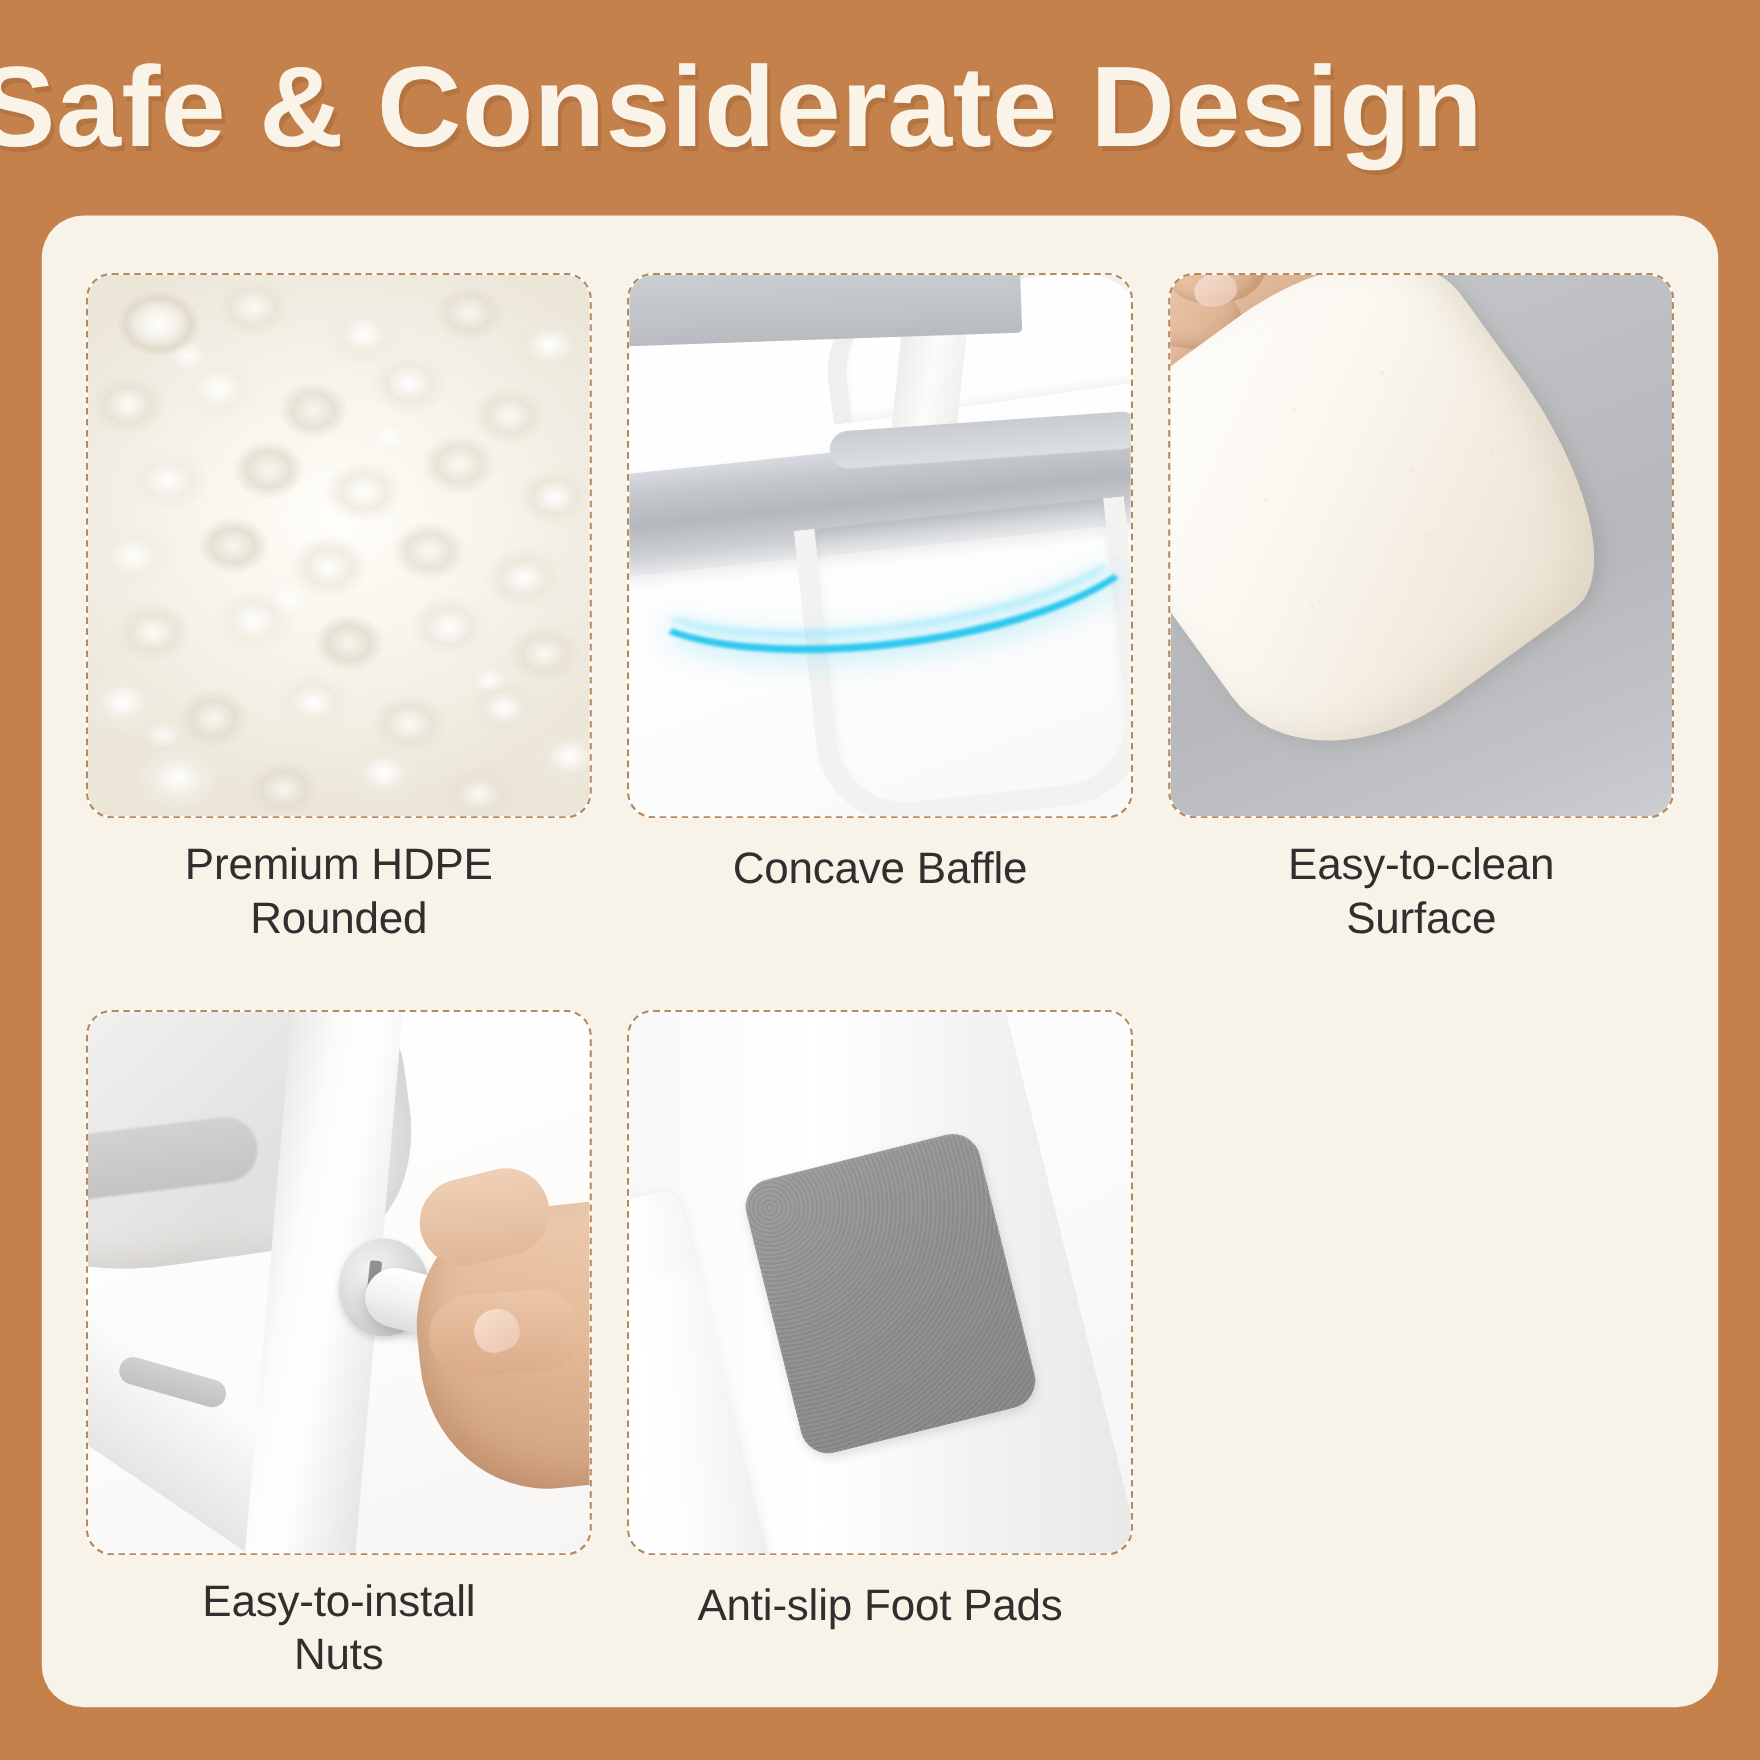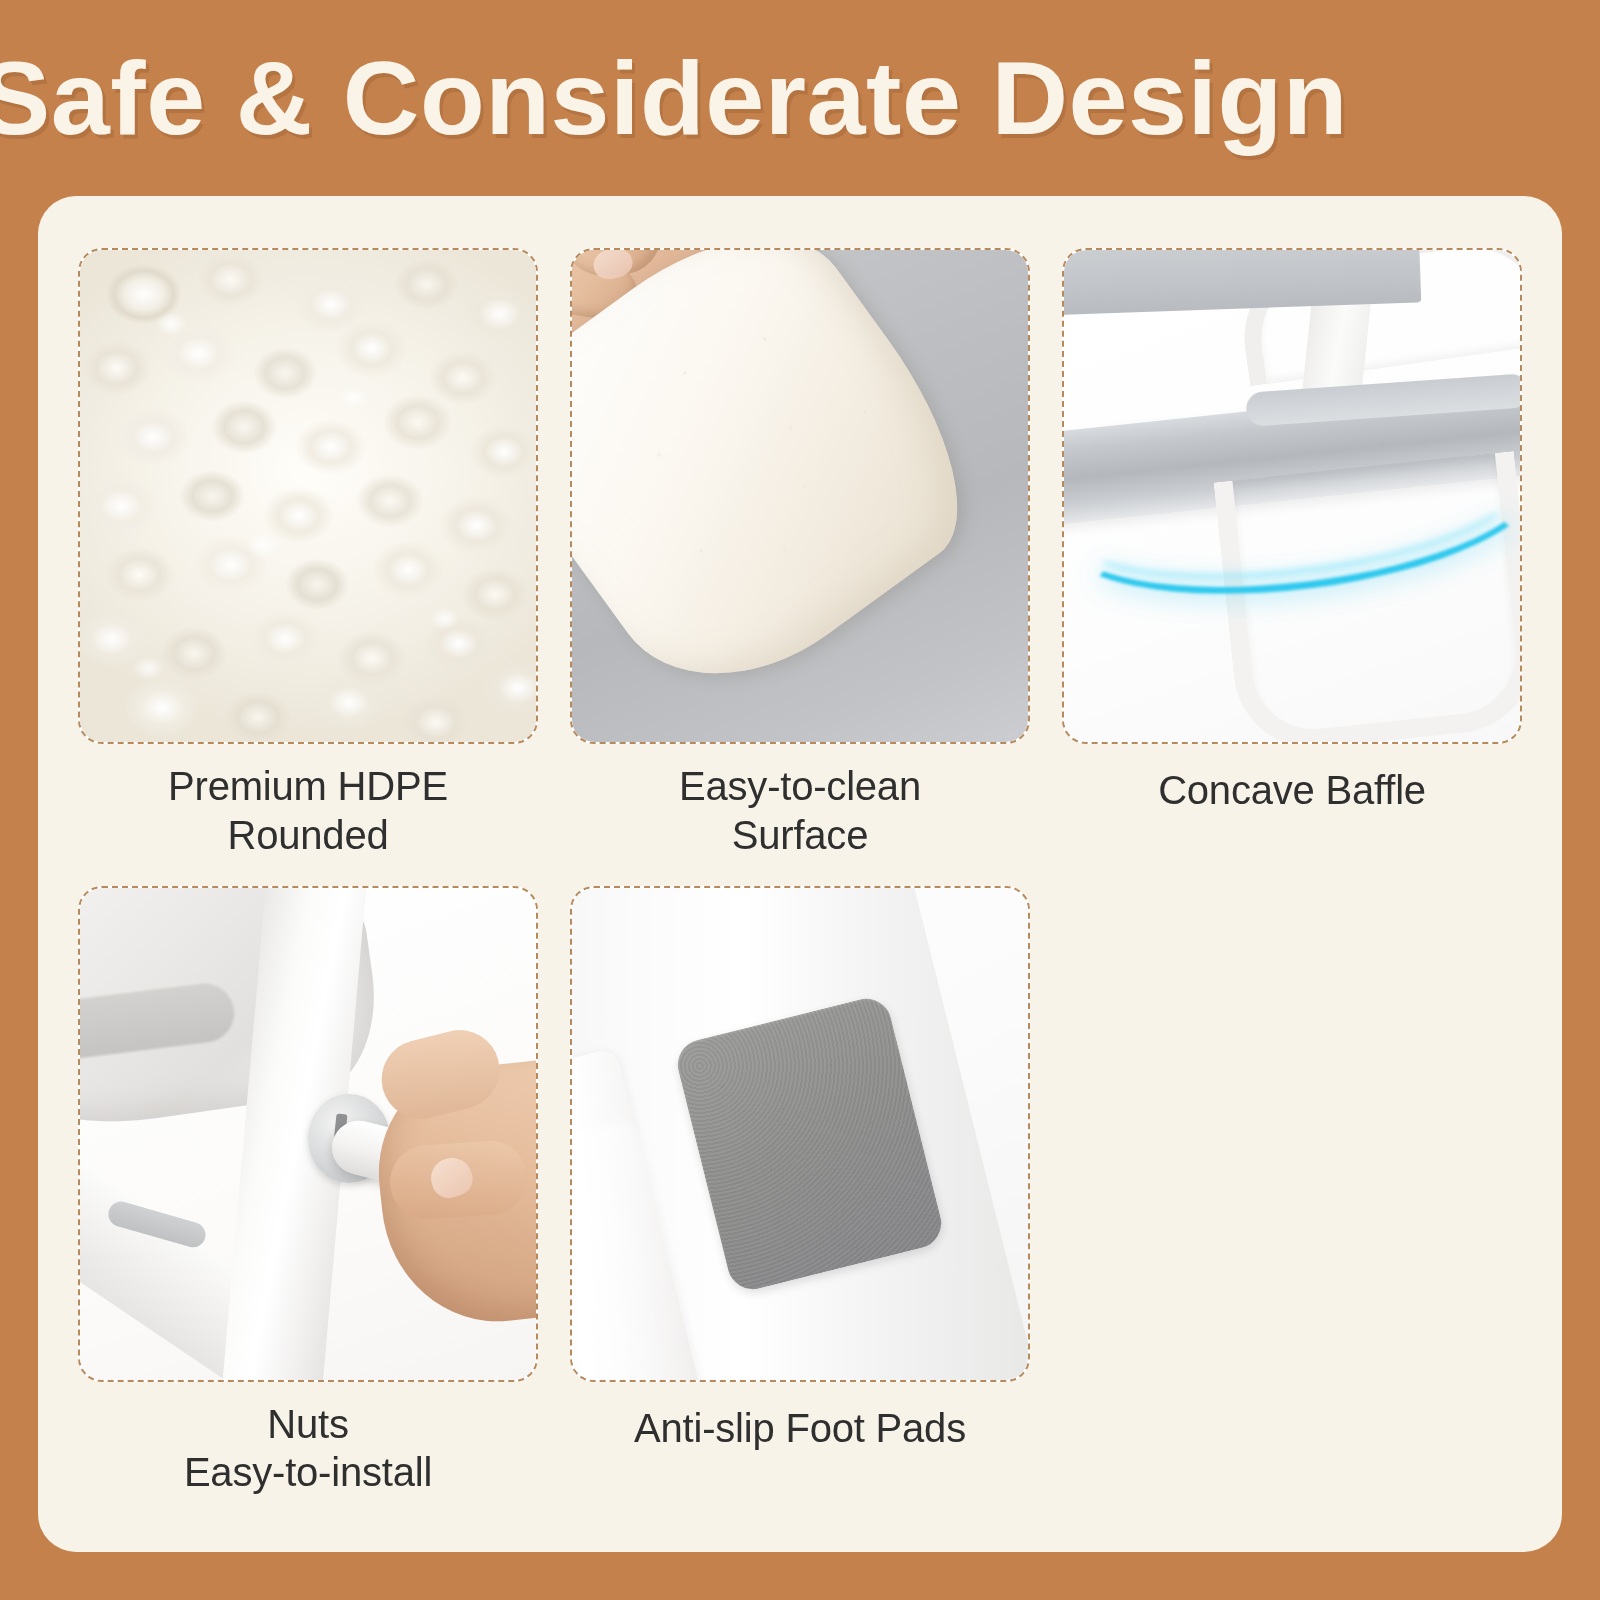--- a/index.html
+++ b/index.html
@@ -50,20 +50,21 @@
     padding: 52px 40px 0 40px;
   }
 
   .grid {
     display: grid;
     grid-template-columns: repeat(3, 460px);
     grid-template-rows: repeat(2, auto);
     column-gap: 32px;
     row-gap: 0px;
     justify-content: center;
+    gap: 32px;
   }
 
   .cell {
     display: flex;
     flex-direction: column;
     align-items: center;
     width: 460px;
   }
 
   .tile {
@@ -548,56 +549,56 @@
       <div class="caption two-line">
         <div>Premium HDPE</div>
         <div>Rounded</div>
       </div>
     </div>
 
 
     <div class="cell">
       <div class="tile">
         <div class="tile-inner">
+          <div class="baffle-bg"></div>
+          <div class="baffle-rail-top"></div>
+          <div class="baffle-leg"></div>
+          <div class="baffle-seat-edge"></div>
+          <div class="baffle-bar"></div>
+          <div class="baffle-groove"></div>
+          <div class="baffle-rail-bottom"></div>
+          <div class="cyan-arc-b2"></div>
+          <div class="cyan-arc-b"></div>
+        </div>
+      </div>
+      <div class="caption">
+        <div>Concave Baffle</div>
+      </div>
+    </div>
+
+    <div class="cell">
+      <div class="tile">
+        <div class="tile-inner">
           <div class="clean-surface"></div>
           <div class="clean-drops"></div>
           <div class="hand">
             <div class="finger f1"></div>
             <div class="finger f2"></div>
             <div class="finger f3"></div>
             <div class="finger f4"></div>
             <div class="nail"></div>
           </div>
           <div class="cloth">
             <div class="cloth-texture"></div>
           </div>
         </div>
       </div>
       <div class="caption two-line">
         <div>Easy-to-clean</div>
         <div>Surface</div>
-      </div>
-    </div>
-
-    <div class="cell">
-      <div class="tile">
-        <div class="tile-inner">
-          <div class="baffle-bg"></div>
-          <div class="baffle-rail-top"></div>
-          <div class="baffle-leg"></div>
-          <div class="baffle-seat-edge"></div>
-          <div class="baffle-bar"></div>
-          <div class="baffle-groove"></div>
-          <div class="baffle-rail-bottom"></div>
-          <div class="cyan-arc-b2"></div>
-          <div class="cyan-arc-b"></div>
-        </div>
-      </div>
-      <div class="caption">
-        <div>Concave Baffle</div>
       </div>
     </div>
 
     <div class="cell">
       <div class="tile">
         <div class="tile-inner">
           <div class="nuts-bg"></div>
           <div class="stool-seat-under"></div>
           <div class="seat-shadow-band"></div>
           <div class="post-diagonal"></div>
@@ -606,22 +607,22 @@
           <div class="nut-disc"></div>
           <div class="nut-slot"></div>
           <div class="nut-knob"></div>
           <div class="hand2"></div>
           <div class="thumb2"></div>
           <div class="finger2"></div>
           <div class="nail2"></div>
         </div>
       </div>
       <div class="caption two-line">
+        <div>Easy-to-install</div>
         <div>Nuts</div>
-        <div>Easy-to-install</div>
       </div>
     </div>
 
     <div class="cell">
       <div class="tile">
         <div class="tile-inner">
           <div class="pad-bg"></div>
           <div class="foot-leg"></div>
           <div class="foot-edge"></div>
           <div class="foot-hilite"></div>

